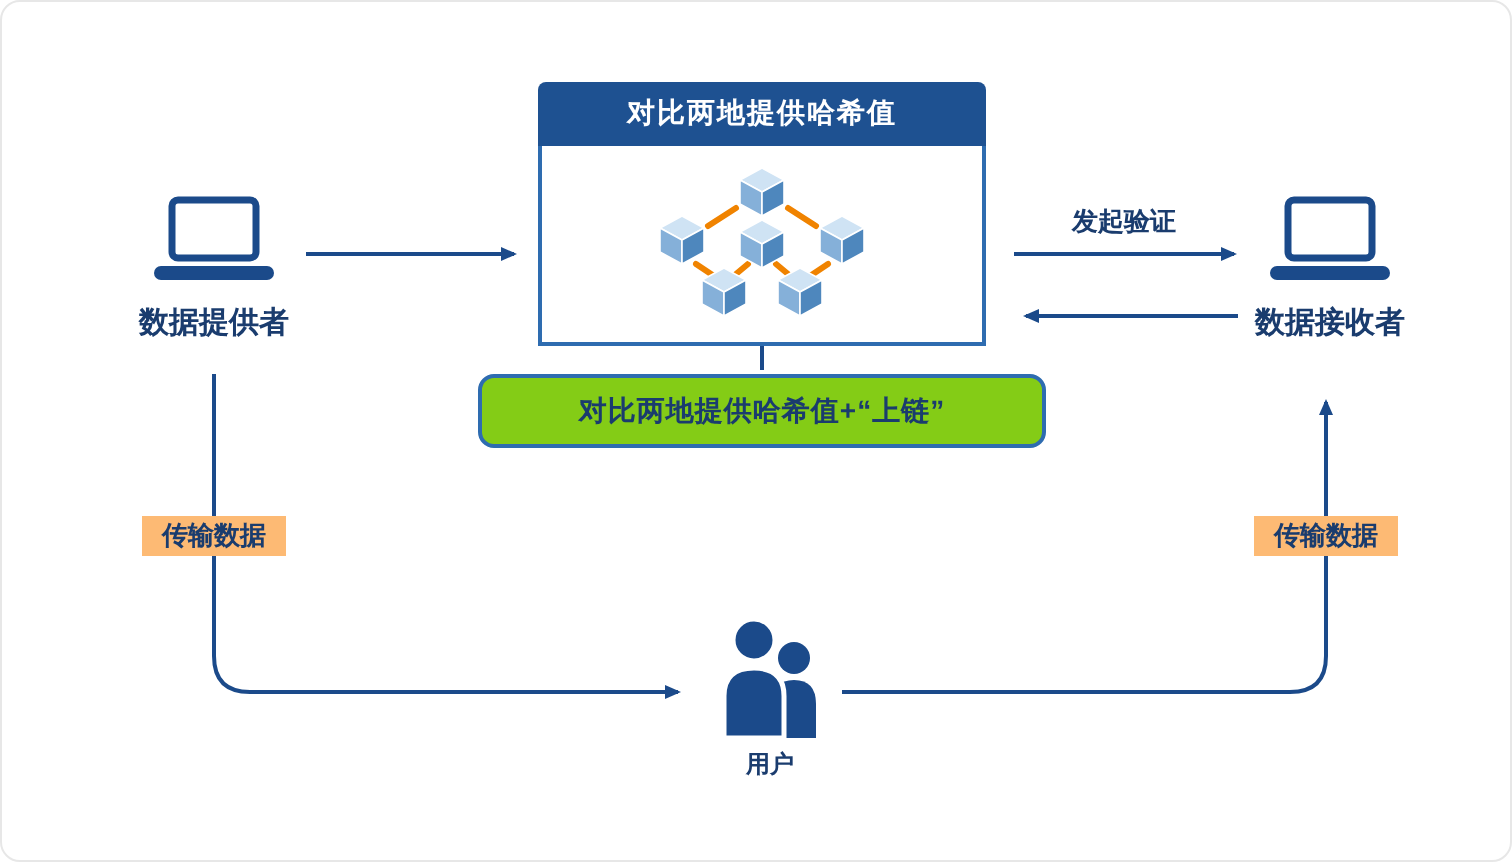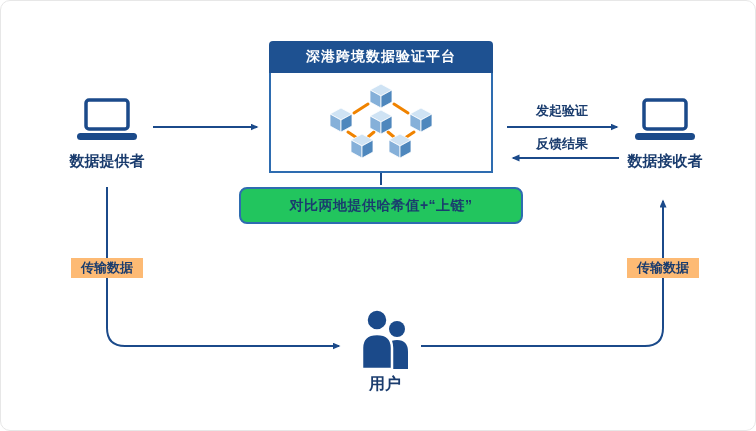--- a/index.html
+++ b/index.html
@@ -49,21 +49,21 @@
   }
   .platform-body{
     height:100px;
     background:#fff;
     border:2px solid var(--box-border);
     border-top:none;
     display:flex;align-items:center;justify-content:center;
   }
   .hash-box{
     position:absolute;left:238px;top:186px;width:284px;height:37px;
-    background:#22c55e;
+    background:#84cc16;
     border:2px solid var(--box-border);
     border-radius:8px;
     display:flex;align-items:center;justify-content:center;
     font-size:14px;font-weight:bold;color:var(--text-dark);
     letter-spacing:0.5px;
   }
   .device{position:absolute;width:64px;height:48px;}
   .device-left{left:74px;top:96px;}
   .device-right{left:632px;top:96px;}
   .users{position:absolute;left:352px;top:306px;width:64px;height:62px;}
@@ -88,21 +88,21 @@
     </defs>
     <path class="flow" d="M152 126 H256" marker-end="url(#ah)"></path>
     <path class="flow" d="M506 126 H616" marker-end="url(#ah)"></path>
     <path class="flow" d="M618 157 H512" marker-end="url(#ah)"></path>
     <path class="flow" d="M380 172 V184"></path>
     <path class="flow" d="M106 186 V327 Q106 345 124 345 H338" marker-end="url(#ah)"></path>
     <path class="flow" d="M420 345 H644 Q662 345 662 327 V200" marker-end="url(#ah)"></path>
   </svg>
 
   <div class="platform">
-    <div class="platform-header">深港跨境数据验证平台</div>
+    <div class="platform-header">对比两地提供哈希值</div>
     <div class="platform-body">
       <svg width="170" height="92" viewBox="0 0 170 92">
 
         <g>
           <line class="link" x1="72" y1="28" x2="58" y2="37"></line>
           <line class="link" x1="98" y1="28" x2="112" y2="37"></line>
           <line class="link" x1="52" y1="56" x2="61" y2="62"></line>
           <line class="link" x1="118" y1="56" x2="109" y2="62"></line>
           <line class="link" x1="78" y1="56" x2="72" y2="61"></line>
           <line class="link" x1="92" y1="56" x2="98" y2="61"></line>
@@ -156,30 +156,29 @@
 
   <div class="device device-right">
     <svg width="64" height="48" viewBox="0 0 64 48">
       <rect x="11" y="3" width="42" height="29" rx="3" fill="#ffffff" stroke="#1b4a8a" stroke-width="3.5"></rect>
       <rect x="2" y="36" width="60" height="7" rx="3.5" fill="#1b4a8a"></rect>
     </svg>
   </div>
   <div class="lbl" style="left:602px;top:151px;width:124px;font-size:15px;">数据接收者</div>
 
   <div class="lbl" style="left:505px;top:101px;width:112px;font-size:13px;">发起验证</div>
-  <div class="lbl" style="left:505px;top:134px;width:112px;font-size:13px;">反馈结果</div>
 
   <div class="lbl onload-white" style="left:70px;top:257px;width:72px;font-size:13px;">传输数据</div>
   <div class="lbl onload-white" style="left:626px;top:257px;width:72px;font-size:13px;">传输数据</div>
 
   <div class="users">
     <svg width="64" height="62" viewBox="0 0 64 62">
 
       <circle cx="44" cy="22" r="8" fill="#1b4a8a"></circle>
       <path d="M33 62 V45 Q33 33 44 33 Q55 33 55 45 V62 Z" fill="#1b4a8a"></path>
 
       <circle cx="24" cy="13" r="10.5" fill="#1b4a8a" stroke="#ffffff" stroke-width="2.5"></circle>
       <path d="M9 62 V41 Q9 27 24 27 Q39 27 39 41 V62 Z" fill="#1b4a8a" stroke="#ffffff" stroke-width="2.5"></path>
     </svg>
   </div>
-  <div class="lbl" style="left:344px;top:373px;width:80px;font-size:16px;">用户</div>
+  <div class="lbl" style="left:344px;top:373px;width:80px;font-size:12px;">用户</div>
 
 </div>
 
 </body></html>

